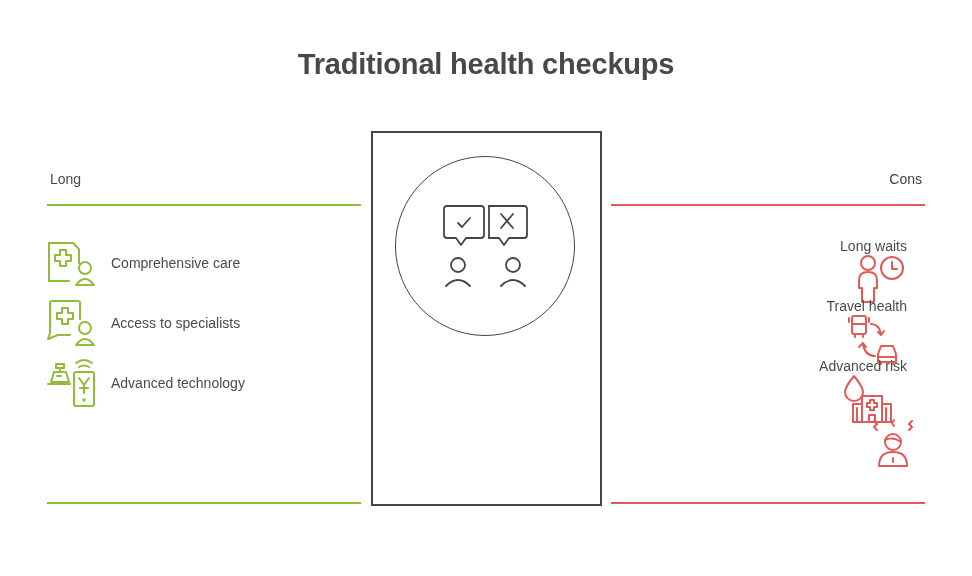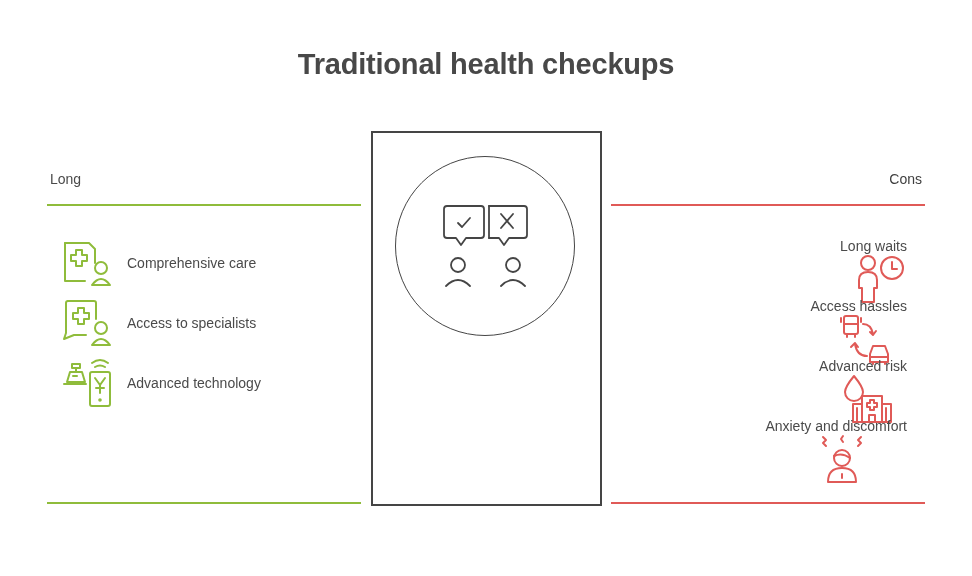--- a/index.html
+++ b/index.html
@@ -14,21 +14,21 @@
     .pros-rule { left: 47px; width: 314px; background: #8fbc3b; }
     .cons-rule { left: 611px; width: 314px; background: #e05a57; }
     .top-rule { top: 204px; }
     .bot-rule { top: 502px; }
     .center-box { position: absolute; left: 371px; top: 131px; width: 227px; height: 371px;
                   border: 2px solid #454545; box-sizing: content-box; }
     .center-circle { position: absolute; left: 395px; top: 156px; width: 180px; height: 180px;
                      border: 1.6px solid #454545; border-radius: 50%; box-sizing: border-box; }
     .center-icon { position: absolute; left: 440px; top: 203px; }
     .item { position: absolute; height: 50px; display: flex; align-items: center; }
-    .pro-item { left: 62px; }
+    .pro-item { left: 46px; }
     .con-item { right: 52px; flex-direction: column; }
     .item svg { display: block; }
     .item-text { font-size: 14px; color: #4a4a4a; white-space: nowrap; }
     .pro-item .item-text { margin-left: 13px; }
     .con-item .item-text { margin-right: 13px; text-align: right; }
   </style>
 </head>
 <body>
 
 <div class="title">Traditional health checkups</div>
@@ -107,21 +107,21 @@
     <svg width="52" height="52" viewBox="0 0 52 52" fill="none" stroke="#e05a57" stroke-width="2" stroke-linejoin="round" stroke-linecap="round">
       <circle cx="14" cy="9" r="7"></circle>
       <path d="M5 34 v-8 q0 -8 9 -8 q9 0 9 8 v8 h-3 v14 h-12 v-14 z"></path>
       <circle cx="38" cy="14" r="11"></circle>
       <path d="M38 8 v7 h5"></path>
     </svg>
   </span>
 </div>
 
 <div class="item con-item" style="top:298px;">
-  <span class="item-text">Access hassles</span>
+  <span class="item-text">Travel health</span>
   <span>
     <svg width="52" height="52" viewBox="0 0 52 52" fill="none" stroke="#e05a57" stroke-width="2" stroke-linejoin="round" stroke-linecap="round">
       <path d="M2 4 v4 M22 4 v4"></path>
       <rect x="5" y="2" width="14" height="18" rx="2"></rect>
       <path d="M5 10 h14"></path>
       <path d="M8 20 v3 M16 20 v3"></path>
       <path d="M24 10 q8 0 10 10 M31 18 l3 3 l3 -4"></path>
       <path d="M28 42 q-10 0 -12 -12 M12 33 l4 -4 l3 4"></path>
       <path d="M31 40 l3 -8 h12 l3 8 v8 h-18 z"></path>
       <path d="M31 43 h18"></path>
@@ -138,21 +138,20 @@
       <path d="M18 30 h-9 v18 h38 v-18 h-9"></path>
       <rect x="18" y="22" width="20" height="26"></rect>
       <path d="M26 26 h4 v3 h3 v4 h-3 v3 h-4 v-3 h-3 v-4 h3 z"></path>
       <path d="M25 48 v-7 h6 v7"></path>
       <path d="M13 34 v14 M42 34 v14"></path>
     </svg>
   </span>
 </div>
 
 <div class="item con-item" style="top:418px;">
-  <span class="item-text">Anxiety and discomfort</span>
   <span>
     <svg width="52" height="52" viewBox="0 0 52 52" fill="none" stroke="#e05a57" stroke-width="2" stroke-linejoin="round" stroke-linecap="round">
       <path d="M6 3 l3 3 l-3 3 l3 3"></path>
       <path d="M26 2 l-2 3 l2 3"></path>
       <path d="M44 3 l-3 3 l3 3 l-3 3"></path>
       <circle cx="25" cy="24" r="8"></circle>
       <path d="M17 22 q8 -4 16 2"></path>
       <path d="M11 48 q0 -14 14 -14 q14 0 14 14 z"></path>
       <path d="M25 40 v4"></path>
     </svg>

